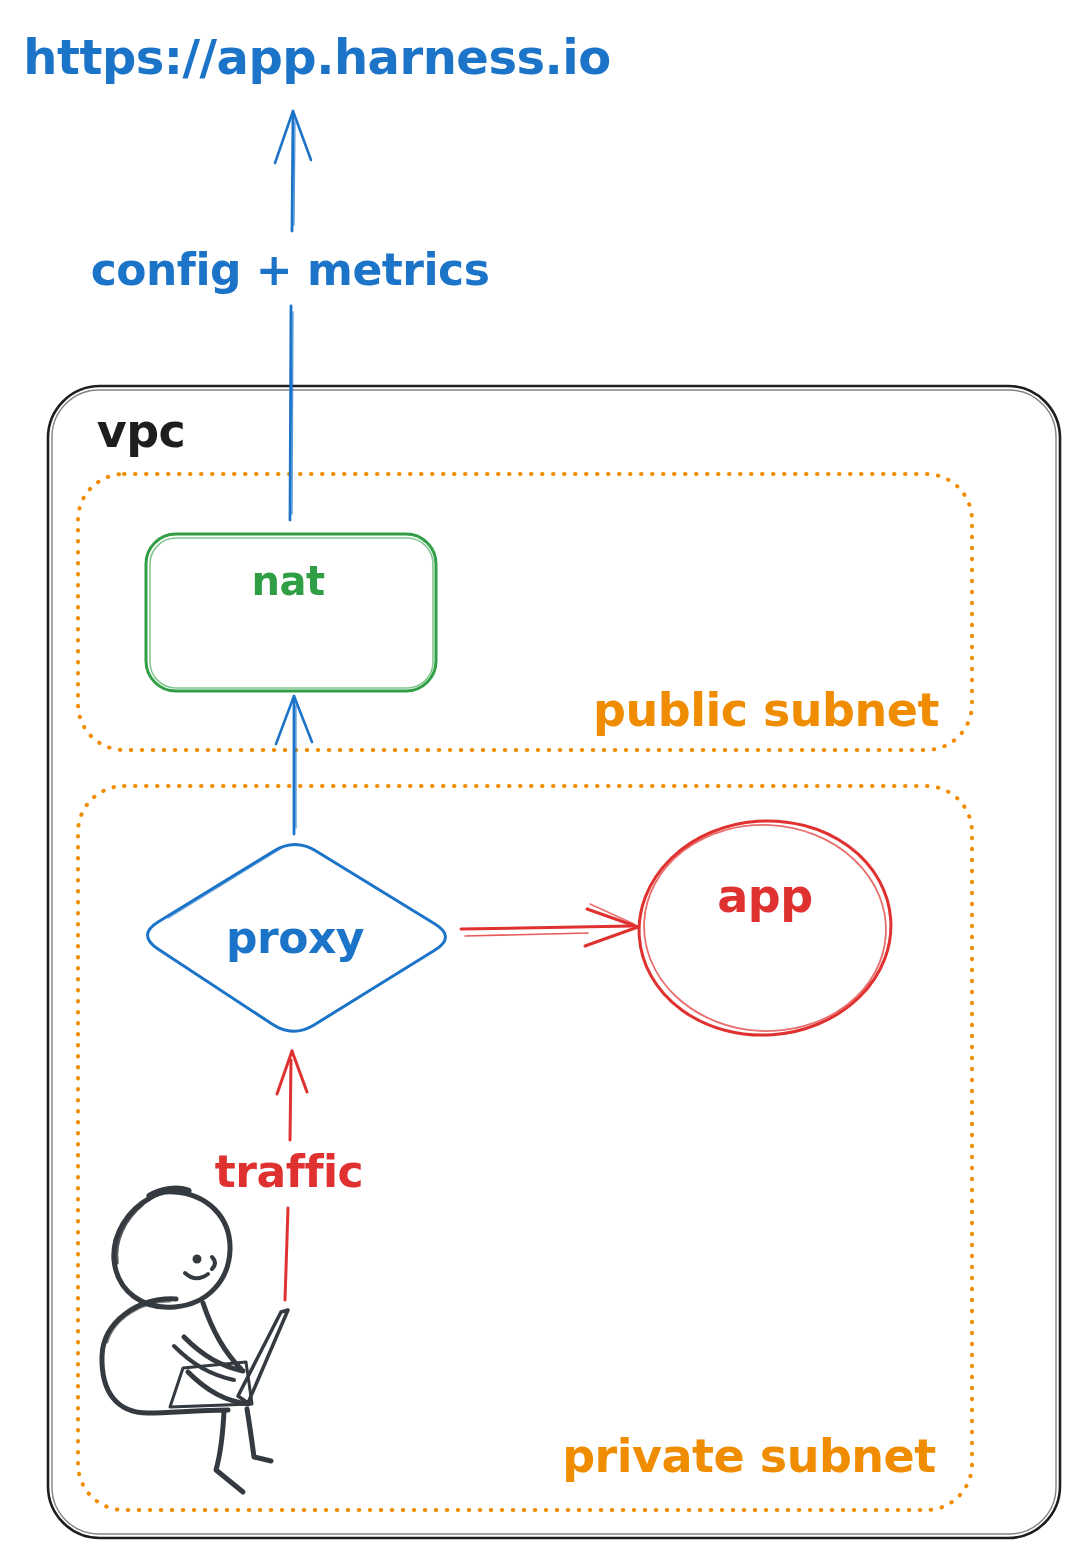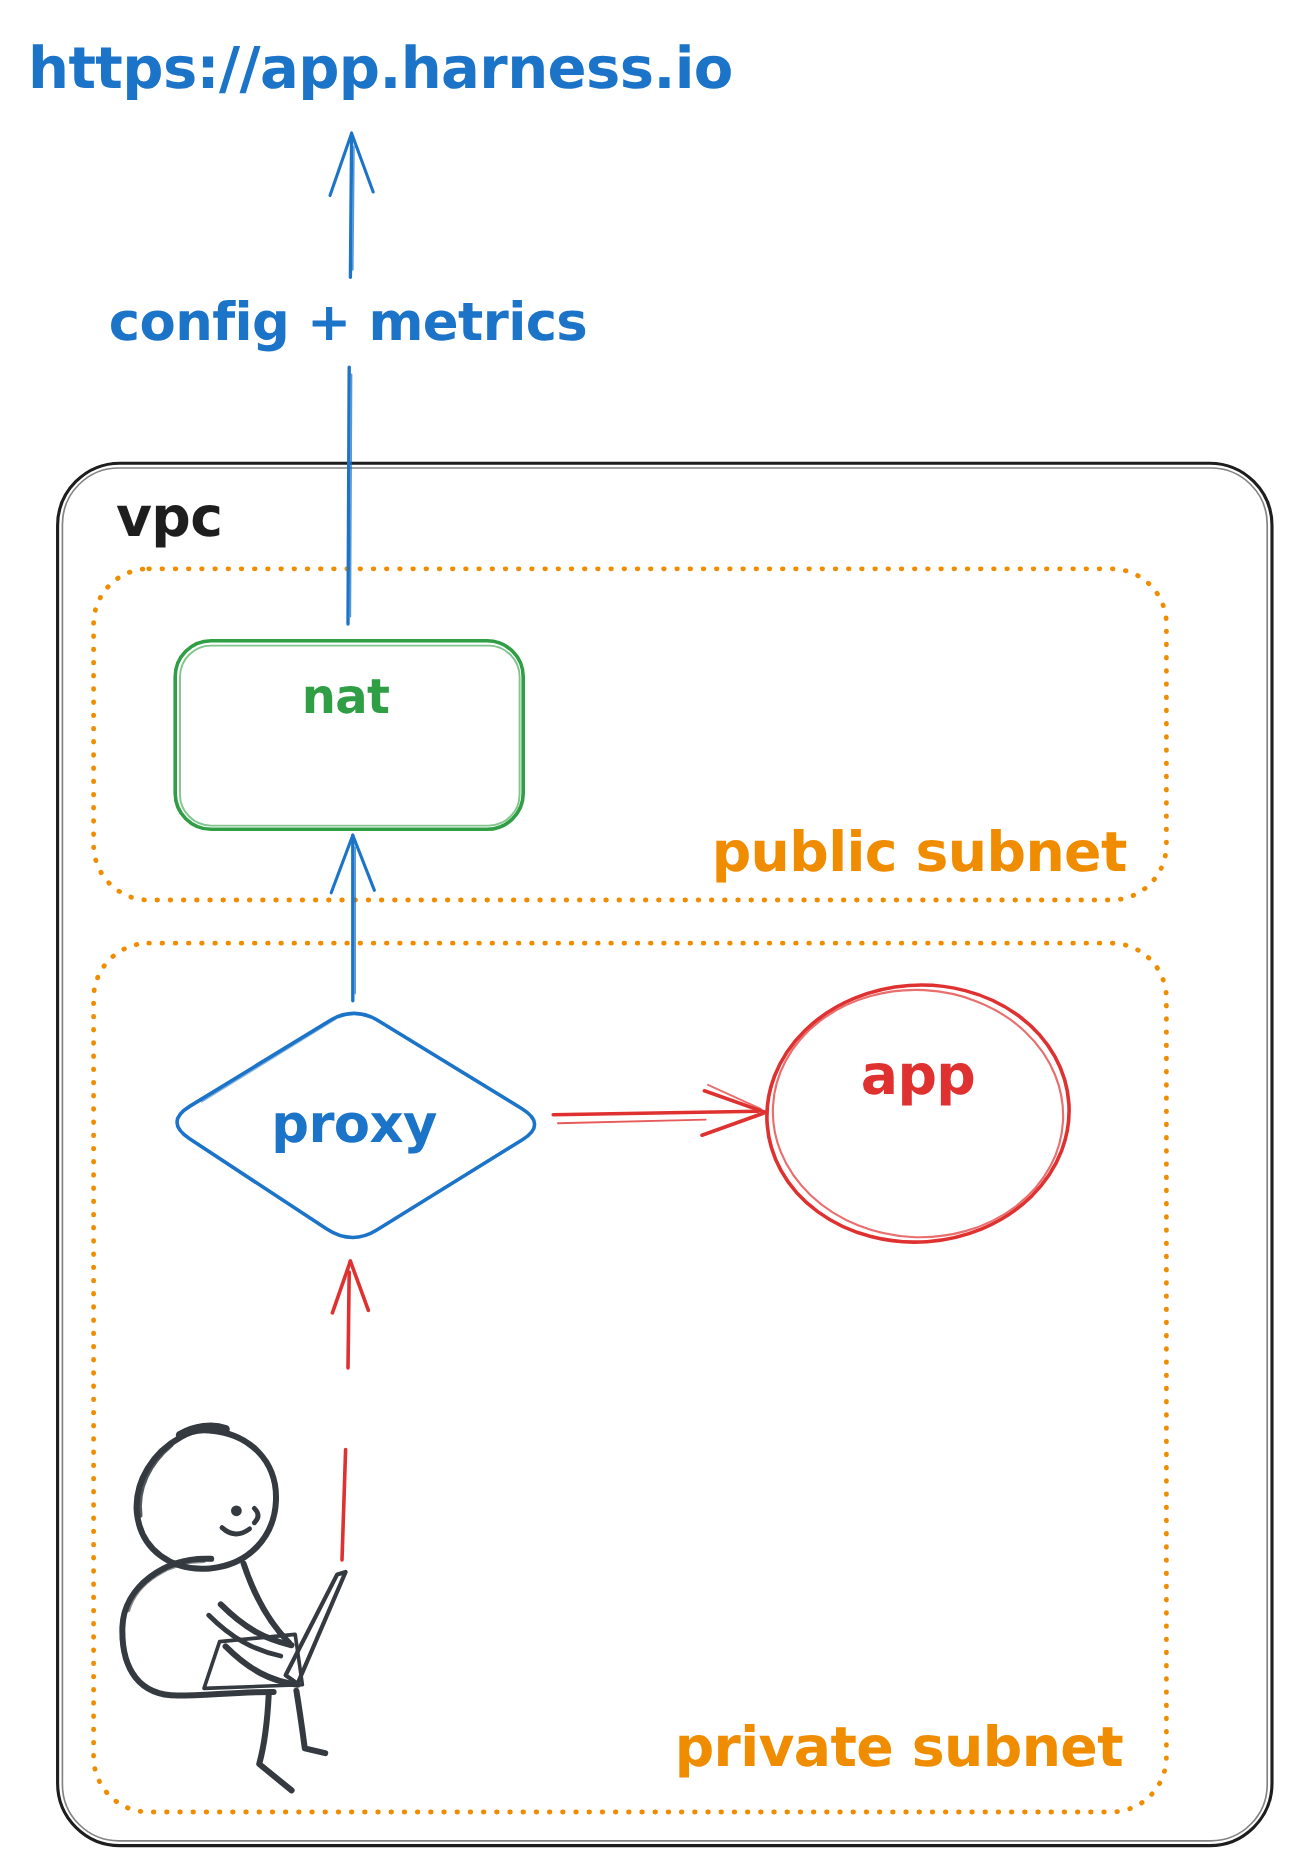--- a/index.html
+++ b/index.html
@@ -128,16 +128,17 @@
   <div class="label c-dark" style="left:101px; top:431px; font-size:46px;margin-left:40px;">vpc</div>
 
   <div class="label c-green" style="left:288px; top:581px; font-size:40px;">nat</div>
 
   <div class="label c-blue" style="left:295px; top:937px; font-size:44px;">proxy</div>
 
   <div class="label c-orange" style="left:766px; top:710px; font-size:46px;">public subnet</div>
 
   <div class="label c-red" style="left:765px; top:896px; font-size:46px;">app</div>
 
+  <div class="label c-red" style="left:289px; top:1171px; font-size:44px;">traffic</div>
 
   <div class="label c-orange" style="left:749px; top:1456px; font-size:46px;">private subnet</div>
 
 </div>
 
 </body></html>

